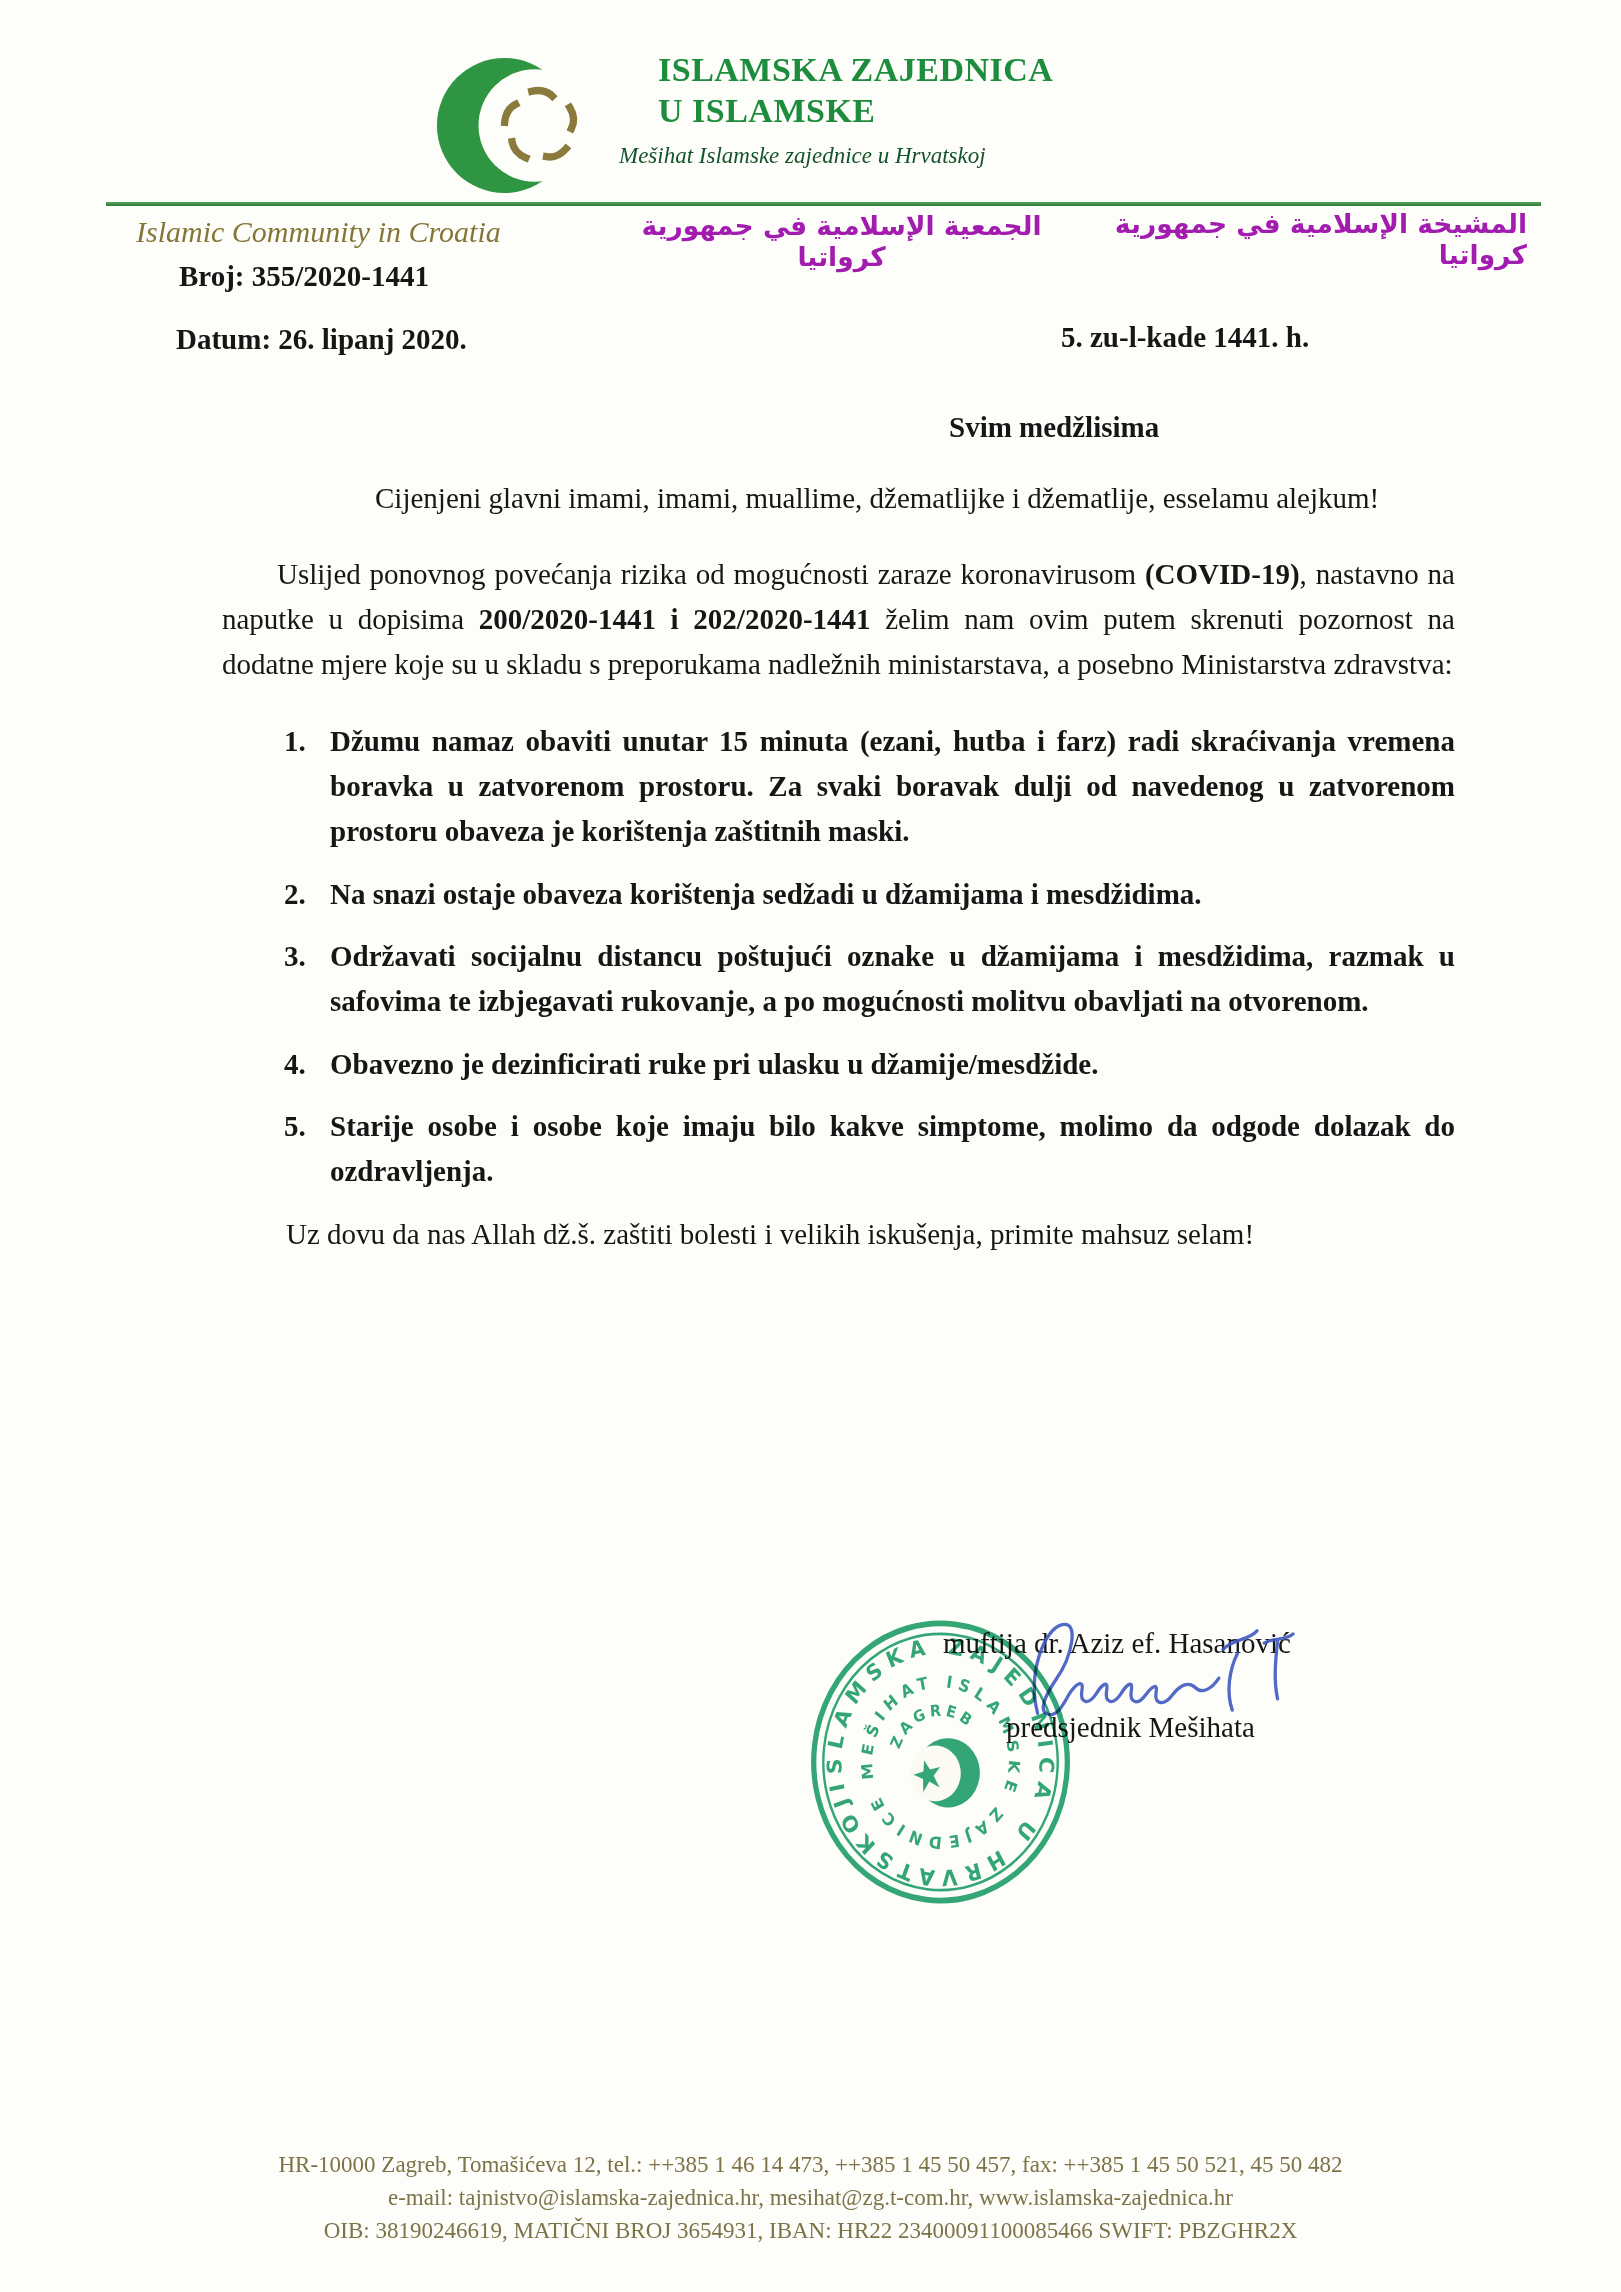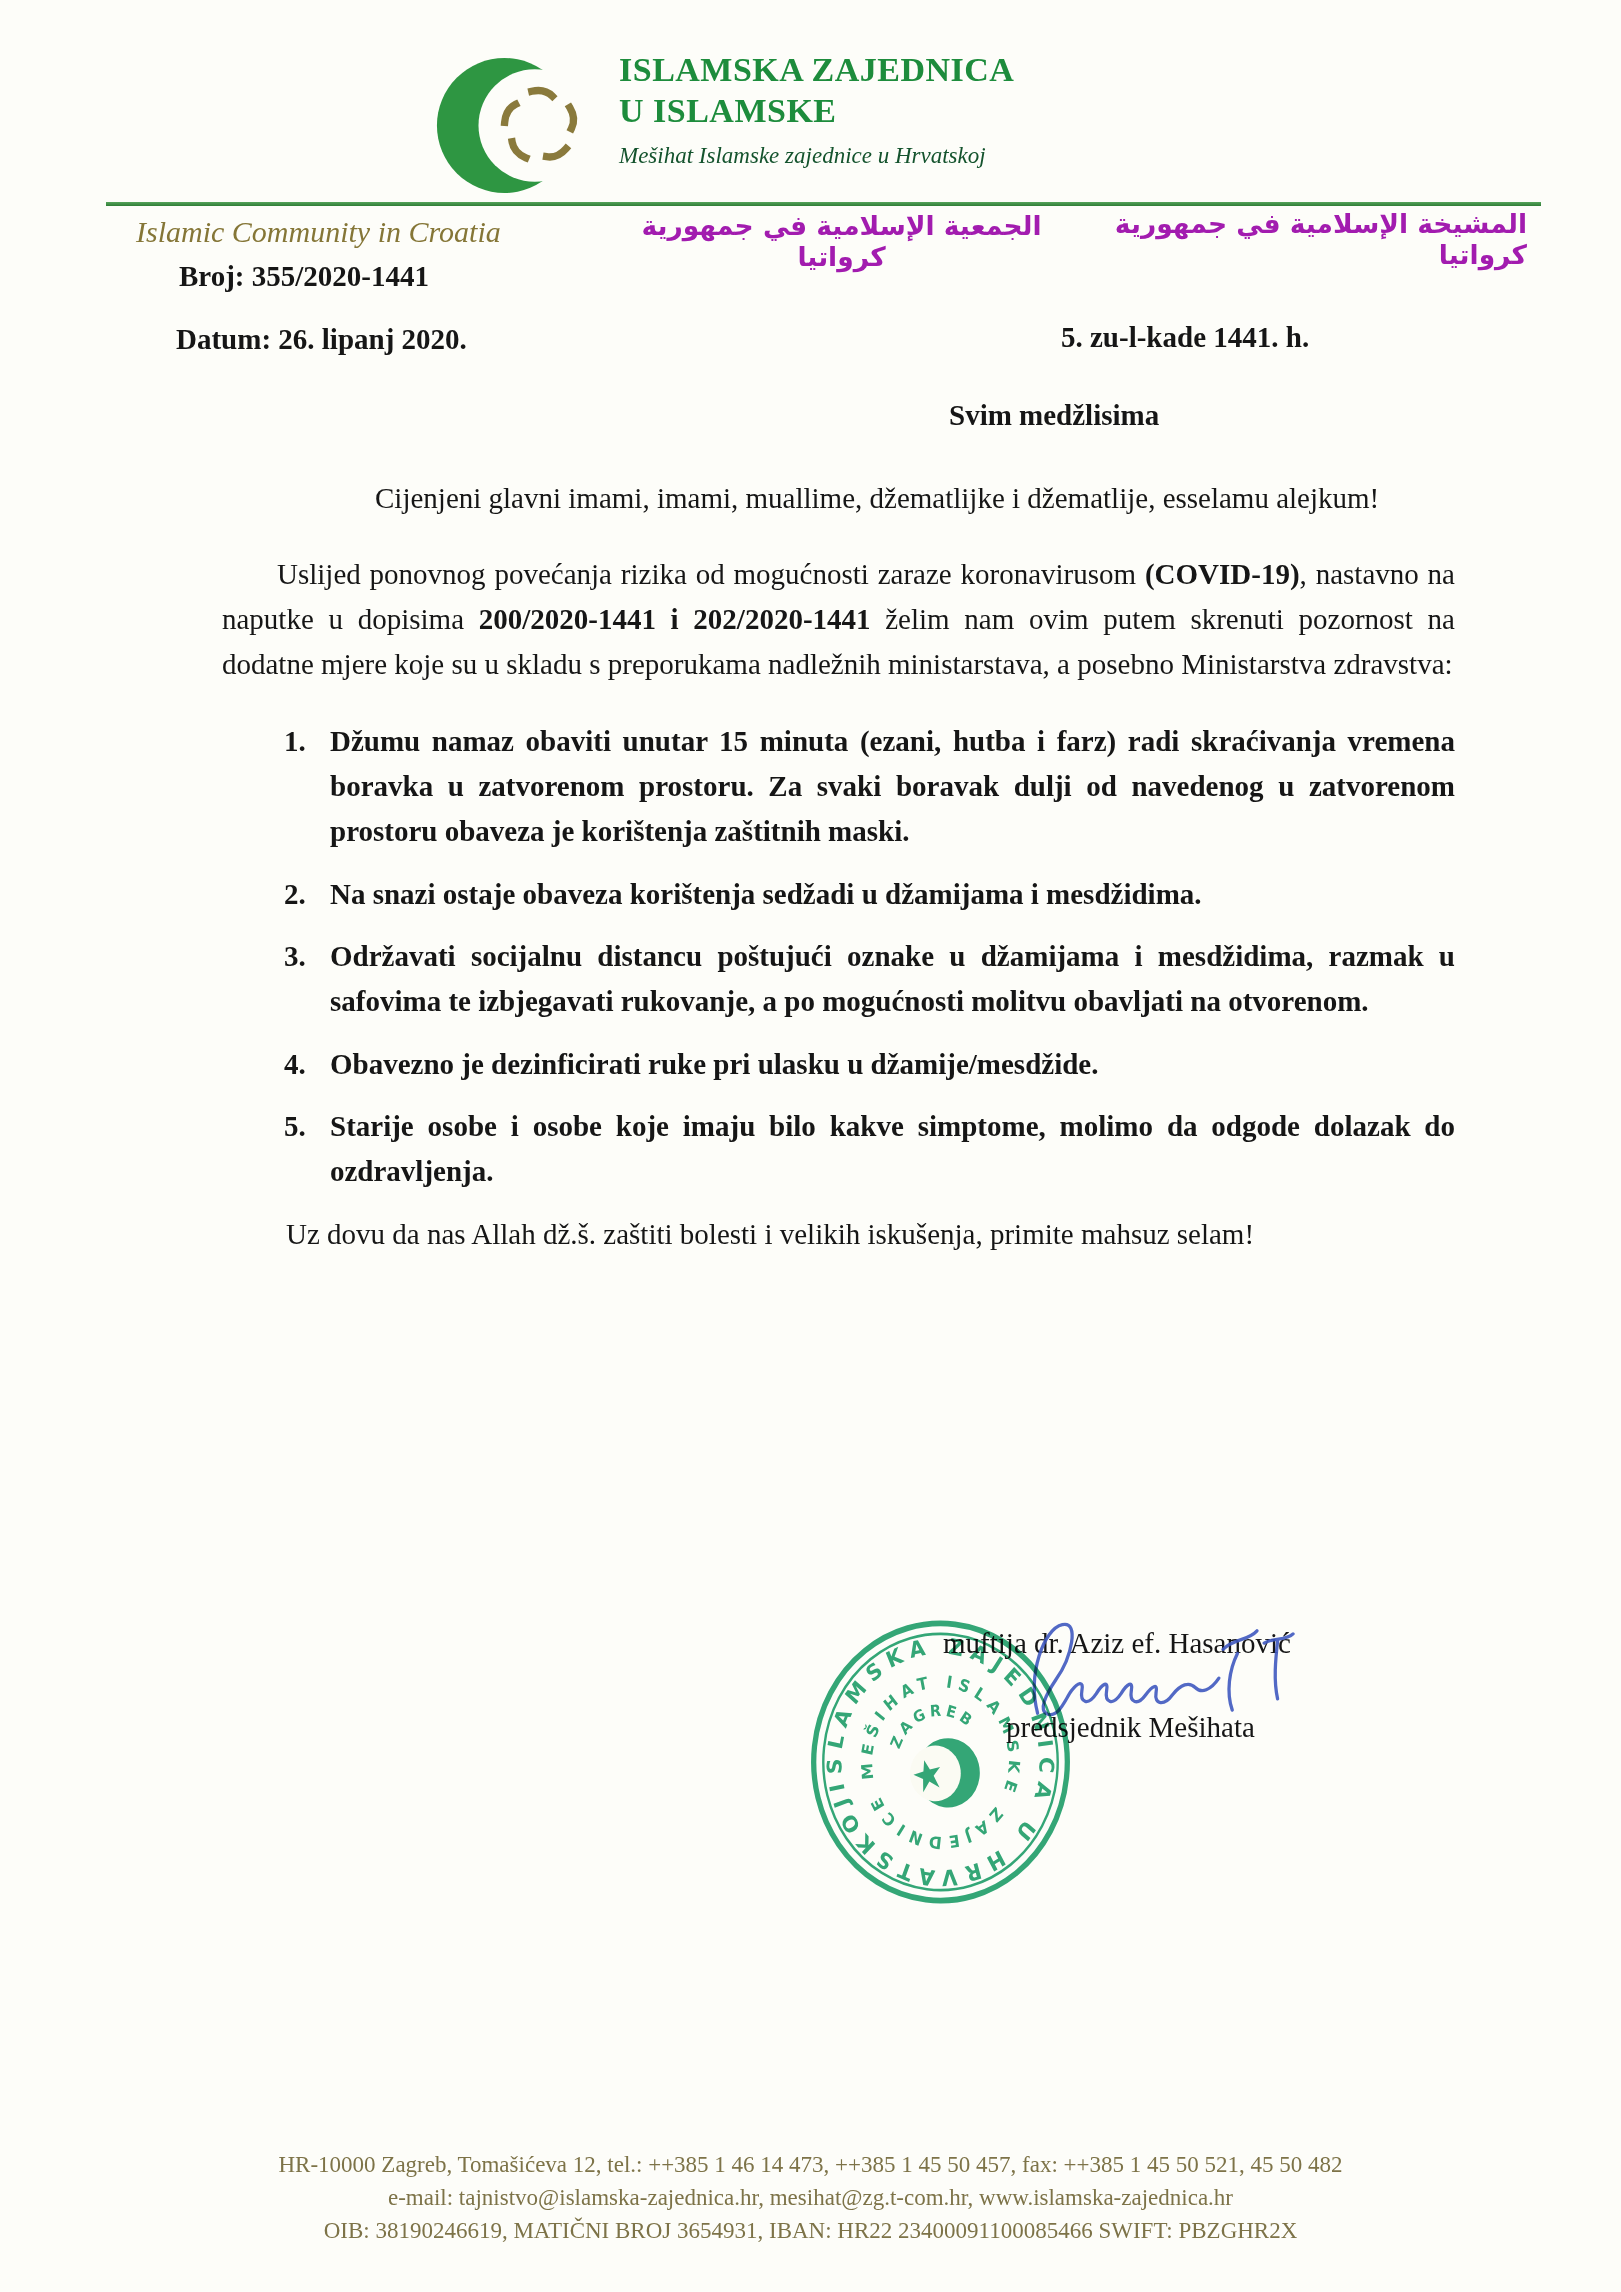--- a/index.html
+++ b/index.html
@@ -2,32 +2,32 @@
 <html><head>
 <meta charset="utf-8">
 <style>
   html,body{margin:0;padding:0;background:#e8e8e6;}
   .page{position:relative;width:1621px;height:2293px;background:#fdfdf9;overflow:hidden;
         font-family:"Liberation Serif",serif;color:#161616;margin:0 auto;}
   .abs{position:absolute;}
   
   .logo{left:434px;top:39px;width:178px;height:173px;}
   .org{left:619px;top:49px;}
-  .org-name{font-weight:700;font-size:34px;line-height:41px;color:#1d8c3c;letter-spacing:0.5px;}
+  .org-name{font-weight:700;font-size:34px;line-height:41px;color:#1d8c3c;letter-spacing:0.5px;margin-left:39px;}
   .org-sub{font-style:italic;font-size:23px;line-height:37px;color:#14532d;margin-top:5.9px;font-weight:500;}
   .rule{left:106px;top:202px;width:1435px;height:3.9px;background:linear-gradient(#55a35b,#2f7d36);}
   .tri-en{left:130px;top:215px;font-style:italic;font-size:30px;color:#857637;font-weight:500;margin-left:6px;}
   .arabic{font-family:"DejaVu Sans",sans-serif;font-weight:700;font-size:26.5px;color:#a21caf;}
   .tri-ar1{left:616px;top:210px;width:451px;text-align:center;}
   .tri-ar2{left:1076px;top:208px;width:451px;text-align:right;}
   .meta{font-weight:700;font-size:29px;white-space:nowrap;}
   .broj{left:179px;top:260px;}
   .datum{left:176px;top:323px;}
   .hijri{left:1061px;top:321px;}
-  .recipient{left:949px;top:399px;}
+  .recipient{left:949px;top:411px;}
   
   .doc-body{left:222px;top:476px;width:1233px;font-size:29px;line-height:45px;text-align:justify;}
   .doc-body p{margin:0;}
   .subject{font-weight:700;text-indent:55px;margin-bottom:17.6px !important;}
   .salutation{text-indent:153px;margin-bottom:31px !important;}
   .intro{text-indent:55px;margin-bottom:32px !important;}
   .intro b{font-weight:700;}
   ol.instructions{margin:0;padding:0;list-style:none;}
   ol.instructions li{position:relative;padding-left:108px;font-weight:700;margin-bottom:17.6px;text-align:justify;}
   ol.instructions .num{position:absolute;left:62px;top:0;}

